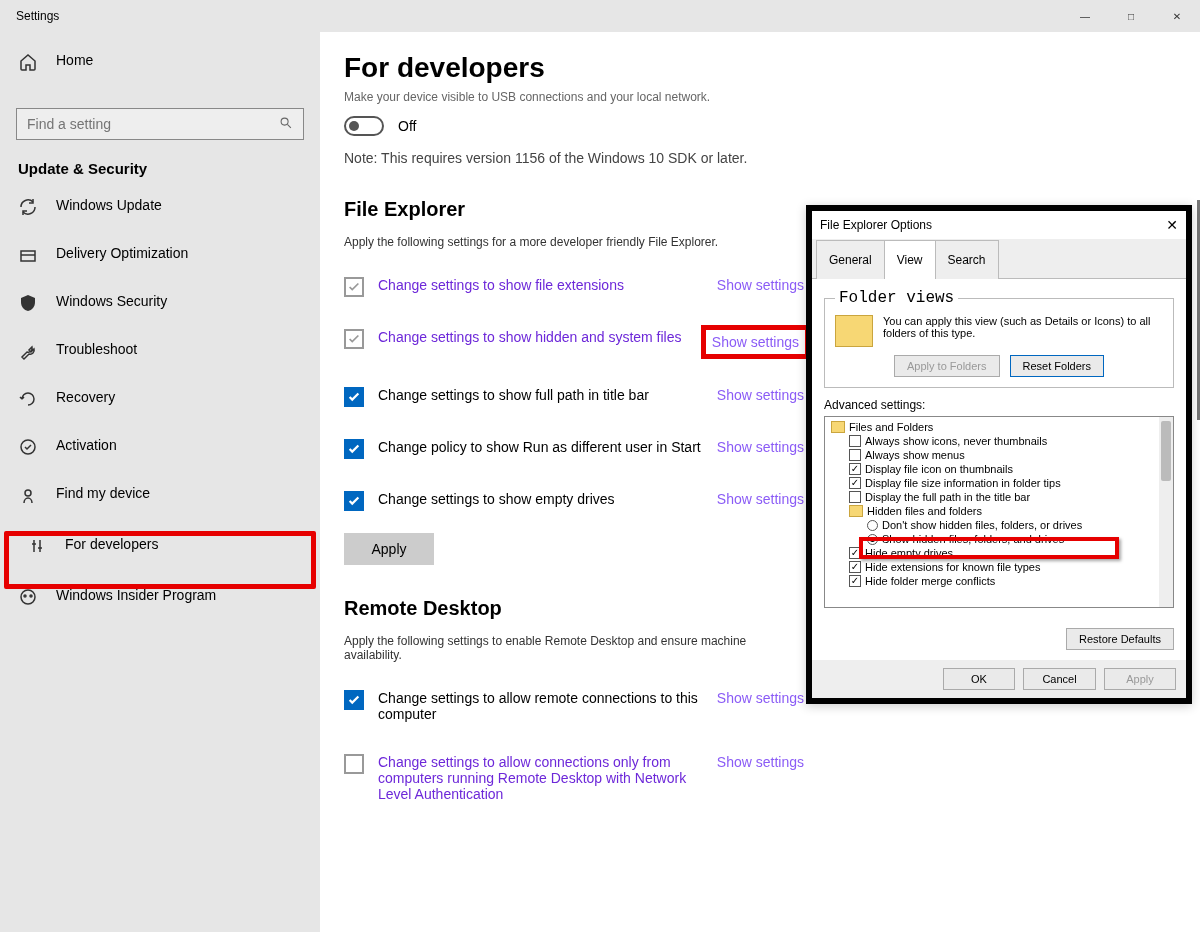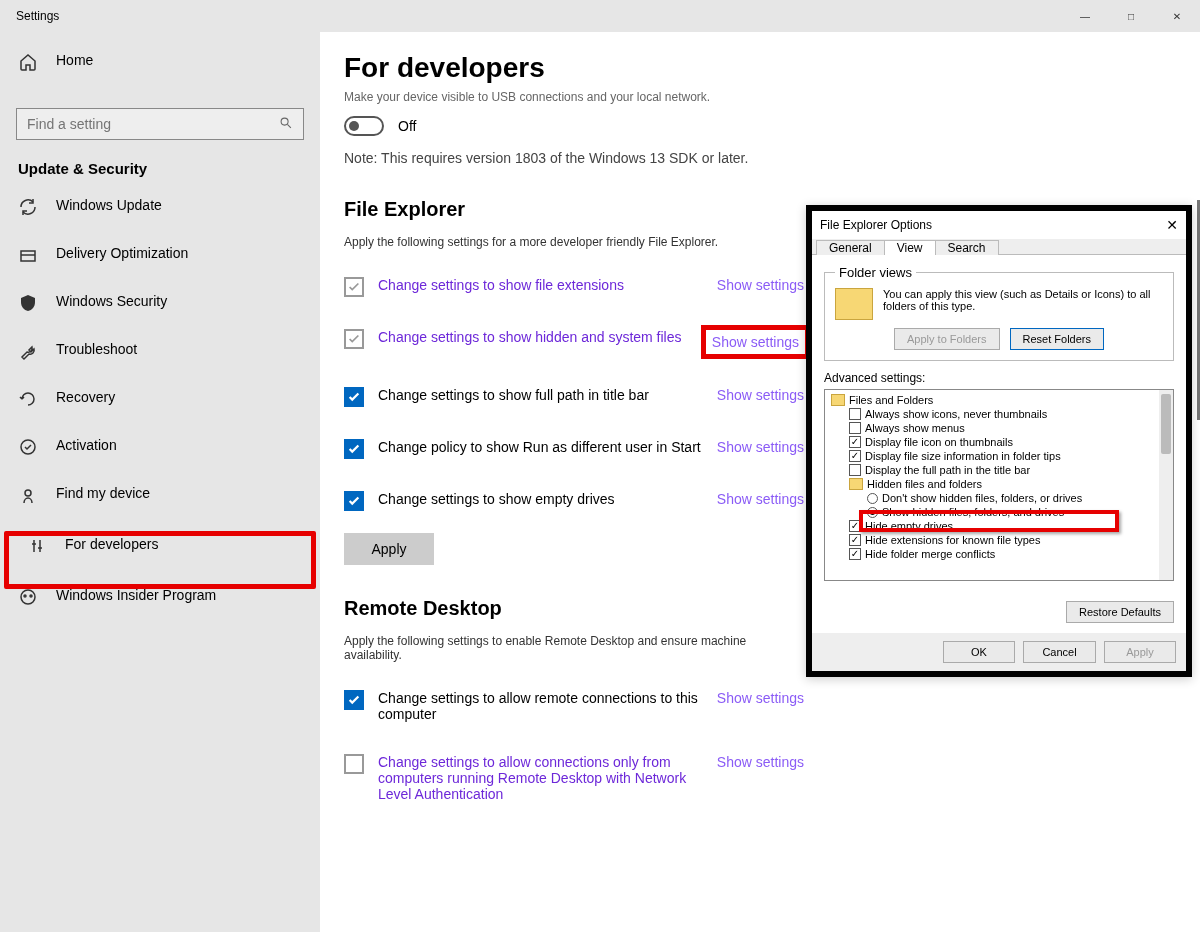--- a/index.html
+++ b/index.html
@@ -179,36 +179,36 @@
   font-size:12px;
 }
 .dlg-title .x{margin-left:auto;font-size:14px;}
 .tabs{
   display:flex;
   border-bottom:1px solid #bbb;
   background:#eee;
   padding-left:4px;
 }
 .tab{
-  padding:0 12px;
+  padding:12px 12px;
   border:1px solid #bbb;
   border-bottom:none;
   background:#eee;
   margin-right:-1px;
   position:relative;
   top:1px;
 }
 .tab.active{background:#fff;}
 .dlg-body{padding:10px 12px;}
 fieldset{
   border:1px solid #bbb;
   padding:8px 10px 10px 10px;
   margin-bottom:10px;
 }
-legend{font-size:13px;padding:0 4px;}
+legend{font-size:16px;padding:0 4px;font-family:Liberation Mono, monospace;}
 .folder-views{display:flex;gap:10px;}
 .folder-icon{
   width:38px;height:32px;
   background:#f7d774;
   border:1px solid #caa53e;
 }
 .fv-text{font-size:11px;flex:1;}
 .fv-btns{display:flex;gap:10px;justify-content:center;margin-top:8px;}
 .winbtn{
   height:22px;
@@ -377,21 +377,21 @@
     </div>
   </div>
 
   <div class="content">
     <h1>For developers</h1>
     <div class="sub">Make your device visible to USB connections and your local network.</div>
     <div class="toggle-row">
       <div class="toggle"></div>
       <span>Off</span>
     </div>
-    <div class="note">Note: This requires version 1803 of the Windows 13 SDK or later.</div>
+    <div class="note">Note: This requires version 1156 of the Windows 10 SDK or later.</div>
 
     <h2>File Explorer</h2>
     <div class="sub" style="color:#333">Apply the following settings for a more developer friendly File Explorer.</div>
 
     <div class="setting-row disabled">
       <div class="chk disabled">
           <svg viewBox="0 0 16 16" fill="none" stroke="currentColor" stroke-width="2">
             <path d="M3 8l3 3 7-7"></path>
           </svg>
         </div>

